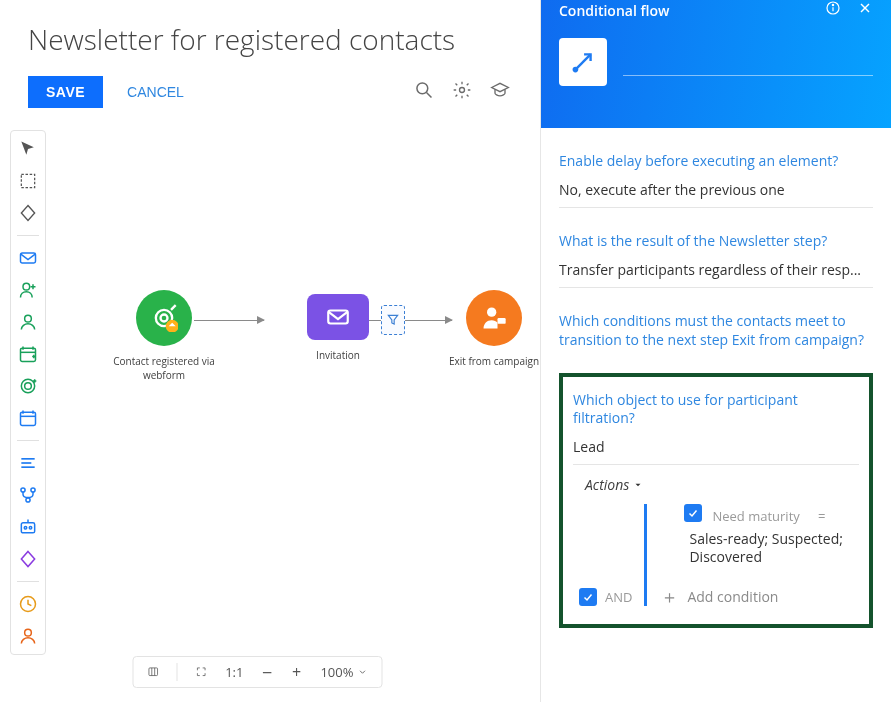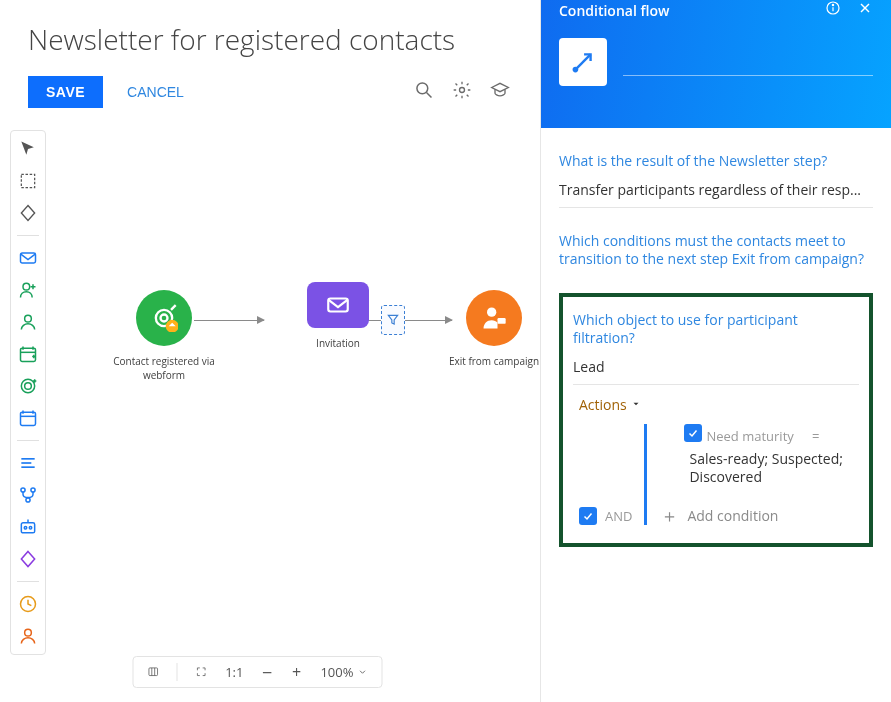--- a/index.html
+++ b/index.html
@@ -103,29 +103,29 @@
 
   .panel-body { flex:1; overflow:auto; padding: 24px 18px 12px; }
   .q-block { margin-bottom: 24px; }
   .q-label { color:#2f87e0; font-size:14px; font-weight:500; line-height:1.3; margin-bottom:8px; }
   .q-value { font-size:14px; color:#333; border-bottom:1px solid #e5e5e5; padding: 2px 0 8px; }
   .q-value.ellip { white-space:nowrap; overflow:hidden; text-overflow:ellipsis; }
   .highlight { border: 4px solid #14532d; padding: 14px 10px 18px; }
 
   
   .filter-builder { margin-top: 10px; }
-  .actions-row { font-size:14px; color:#a16207; display:flex; align-items:center; gap:4px; cursor:pointer; margin: 6px 0 10px 6px; }
+  .actions-row { font-size:14px; color:#404040; display:flex; align-items:center; gap:4px; cursor:pointer; margin: 6px 0 10px 12px; font-style: italic; }
   .fb-body { display:flex; gap:12px; margin-top:6px; padding-left:6px; }
   .fb-and { display:flex; align-items:flex-end; gap:8px; color:#9a9a9a; font-size:13px; padding-top:26px; }
   .chk {
     width:18px;height:18px;background:#1e7bf2;border-radius:3px;display:inline-flex;align-items:center;justify-content:center;cursor:pointer;
   }
   .chk svg{width:12px;height:12px;stroke:#fff;stroke-width:3;fill:none;}
   .fb-right { border-left:3px solid #1e7bf2; padding-left:14px; flex:1; }
-  .cond-row { display:flex; align-items:flex-start; gap:4px; margin-bottom:4px;padding-left:23px; }
+  .cond-row { display:flex; align-items:flex-start; gap:10px; margin-bottom:4px;padding-left:23px; }
   .cond-field { color:#9a9a9a; font-size:13px; }
   .cond-op { color:#9a9a9a; font-size:13px; margin-left:14px; }
   .cond-val { font-size:14px; color:#333; margin-left:28px; margin-top:2px; line-height:1.3; }
   .add-cond {
     display:flex; align-items:center; gap:10px; color:#8a8a8a; font-size:14px; margin-top:20px; cursor:pointer;
   }
   .add-cond .plus { width:16px;height:16px;display:flex;align-items:center;justify-content:center;font-size:18px;color:#8a8a8a; }
 </style>
 </head>
 <body>
@@ -273,21 +273,21 @@
               <circle cx="12" cy="12" r="7" fill="none" stroke="#fff" stroke-width="2"></circle>
               <circle cx="12" cy="12" r="3" fill="none" stroke="#fff" stroke-width="2"></circle>
               <line x1="18" y1="5" x2="22" y2="1" stroke="#fff" stroke-width="2"></line>
               <circle cx="19" cy="19" r="5.5" fill="#ffb11a"></circle>
               <path d="M19 16l3 3h-6z" fill="#fff"></path>
             </svg>
           </div>
         <div>Contact registered via webform</div>
       </div>
 
-      <div class="node node-purple" style="top:152px; left:214px;">
+      <div class="node node-purple" style="top:164px; left:214px;">
         <div class="circle">
             <svg viewBox="0 0 24 24" width="26" height="26" fill="none" stroke="#fff" stroke-width="2">
               <rect x="3" y="6" width="18" height="12" rx="2"></rect>
               <path d="M3 7l9 7 9-7"></path>
             </svg>
           </div>
         <div>Invitation</div>
       </div>
 
       <div class="filter-ghost" style="top:175px; left:327px;">
@@ -356,20 +356,24 @@
               <path d="M5 19L19 5"></path>
               <path d="M13 5h6v6"></path>
               <circle cx="5" cy="19" r="2.6" fill="#1e7bf2" stroke="none"></circle>
             </svg>
         </div>
         <div class="nm"></div>
       </div>
     </div>
 
     <div class="panel-body">
+      <div class="q-block">
+        <div class="q-label">Enable delay before executing an element?</div>
+        <div class="q-value">No, execute after the previous one</div>
+      </div>
 
       <div class="q-block">
         <div class="q-label">What is the result of the Newsletter step?</div>
         <div class="q-value ellip">Transfer participants regardless of their resp...</div>
       </div>
 
       <div class="q-block">
         <div class="q-label">Which conditions must the contacts meet to transition to the next step Exit from campaign?</div>
       </div>
 

